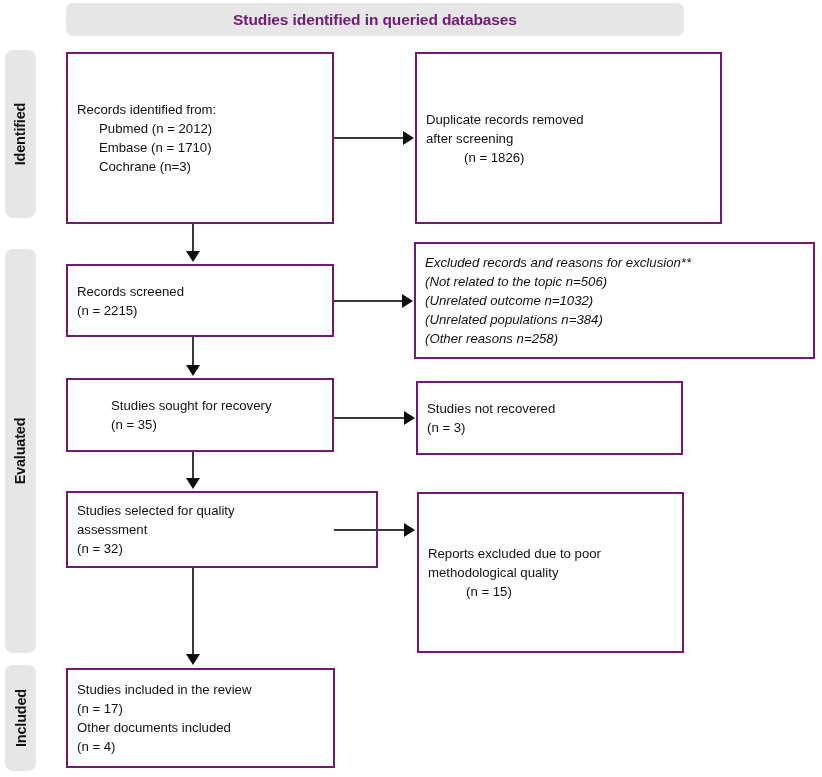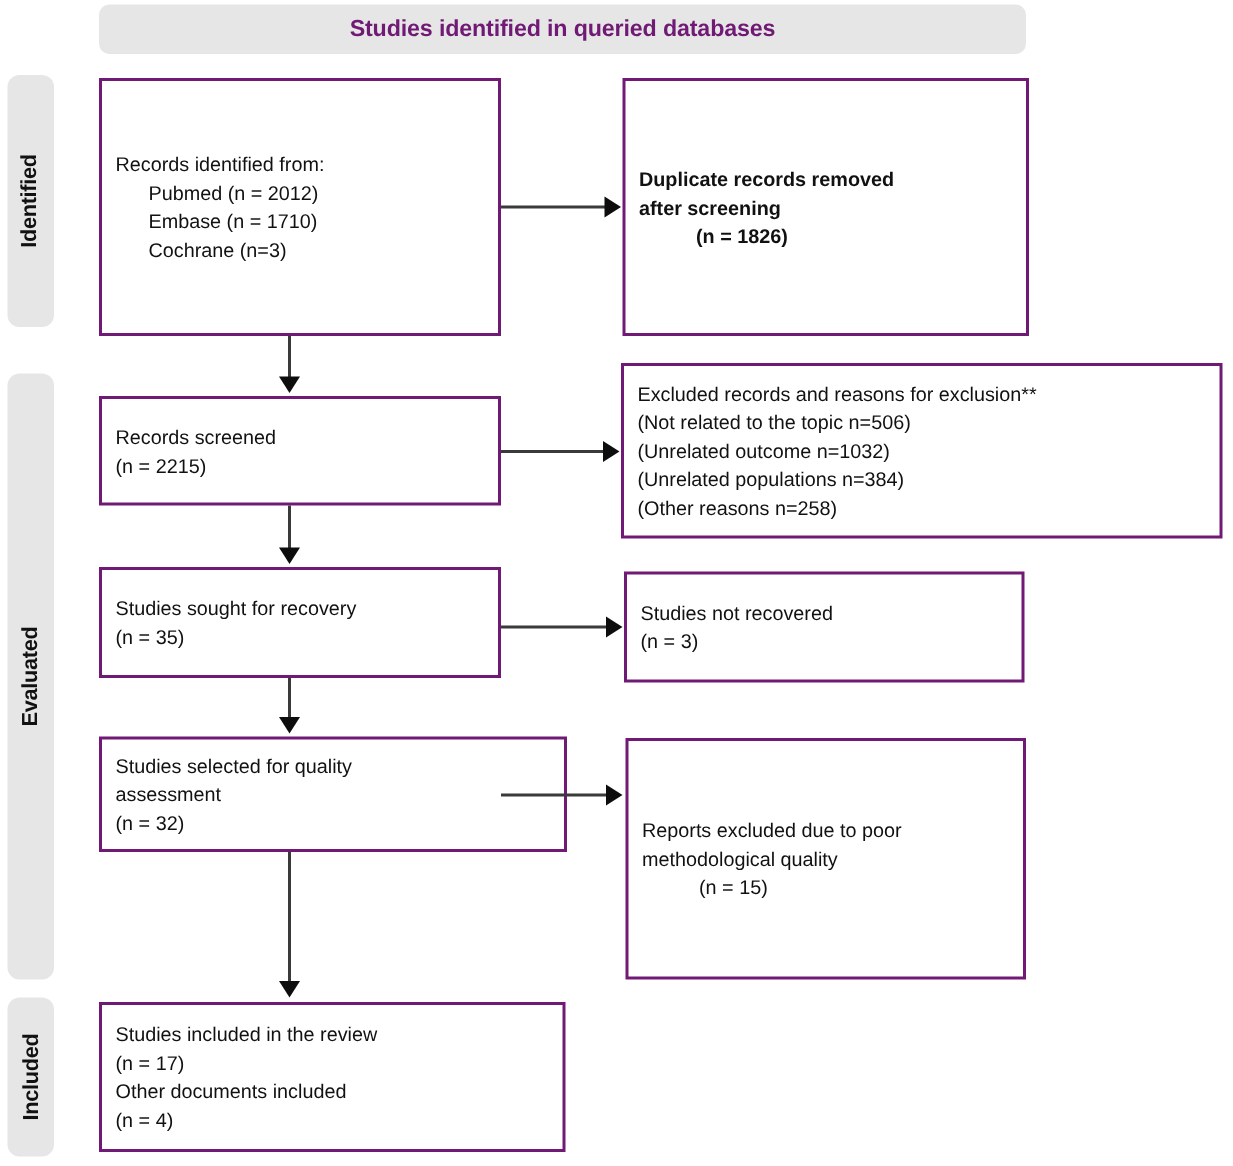--- a/index.html
+++ b/index.html
@@ -132,21 +132,21 @@
 
   <div class="box" style="left:66px; top:52px; width:268px; height:172px;">
     <div class="box-body">
       <span class="line">Records identified from:</span>
       <span class="line indent1">Pubmed (n = 2012)</span>
       <span class="line indent1">Embase (n = 1710)</span>
       <span class="line indent1">Cochrane (n=3)</span>
     </div>
   </div>
 
-  <div class="box" style="left:415px; top:52px; width:271px; height:172px;font-weight:bold;">
+  <div class="box" style="left:415px; top:52px; width:307px; height:172px;">
     <div class="box-body">
       <span class="line">Duplicate records removed</span>
       <span class="line">after screening</span>
       <span class="line indent2">(n = 1826)</span>
     </div>
   </div>
 
   <div class="conn-h" style="left:334px; top:137px; width:73px;"></div>
   <div class="arrow-right" style="left:403px; top:131px;"></div>
 
@@ -154,36 +154,36 @@
   <div class="arrow-down" style="left:186px; top:251px;"></div>
 
   <div class="box" style="left:66px; top:264px; width:268px; height:73px;justify-content:center;">
     <div class="box-body">
       <span class="line">Records screened</span>
       <span class="line">(n = 2215)</span>
     </div>
   </div>
 
   <div class="box vtop" style="left:414px; top:242px; width:401px; height:117px;">
-    <div class="box-body" style="padding-top:9px;">
+    <div class="box-body" style="padding-top:9px;font-style:italic;">
       <span class="line">Excluded records and reasons for exclusion**</span>
       <span class="line">(Not related to the topic n=506)</span>
       <span class="line">(Unrelated outcome n=1032)</span>
       <span class="line">(Unrelated populations n=384)</span>
       <span class="line">(Other reasons n=258)</span>
     </div>
   </div>
 
   <div class="conn-h" style="left:334px; top:300px; width:72px;"></div>
   <div class="arrow-right" style="left:402px; top:294px;"></div>
 
   <div class="conn-v" style="left:192px; top:337px; height:31px;"></div>
   <div class="arrow-down" style="left:186px; top:365px;"></div>
 
-  <div class="box" style="left:66px; top:378px; width:268px; height:74px;">
+  <div class="box" style="left:66px; top:378px; width:268px; height:74px;padding-left:34px;">
     <div class="box-body">
       <span class="line">Studies sought for recovery</span>
       <span class="line">(n = 35)</span>
     </div>
   </div>
 
   <div class="box" style="left:416px; top:381px; width:267px; height:74px;">
     <div class="box-body">
       <span class="line">Studies not recovered</span>
       <span class="line">(n = 3)</span>
@@ -211,21 +211,21 @@
       <span class="line indent2">(n = 15)</span>
     </div>
   </div>
 
   <div class="conn-h" style="left:334px; top:529px; width:74px;"></div>
   <div class="arrow-right" style="left:404px; top:523px;"></div>
 
   <div class="conn-v" style="left:192px; top:568px; height:86px;"></div>
   <div class="arrow-down" style="left:186px; top:654px;"></div>
 
-  <div class="box" style="left:66px; top:668px; width:311px; height:100px;">
+  <div class="box" style="left:66px; top:668px; width:269px; height:100px;">
     <div class="box-body">
       <span class="line">Studies included in the review</span>
       <span class="line">(n = 17)</span>
       <span class="line">Other documents included</span>
       <span class="line">(n = 4)</span>
     </div>
   </div>
 
 </div>
 

